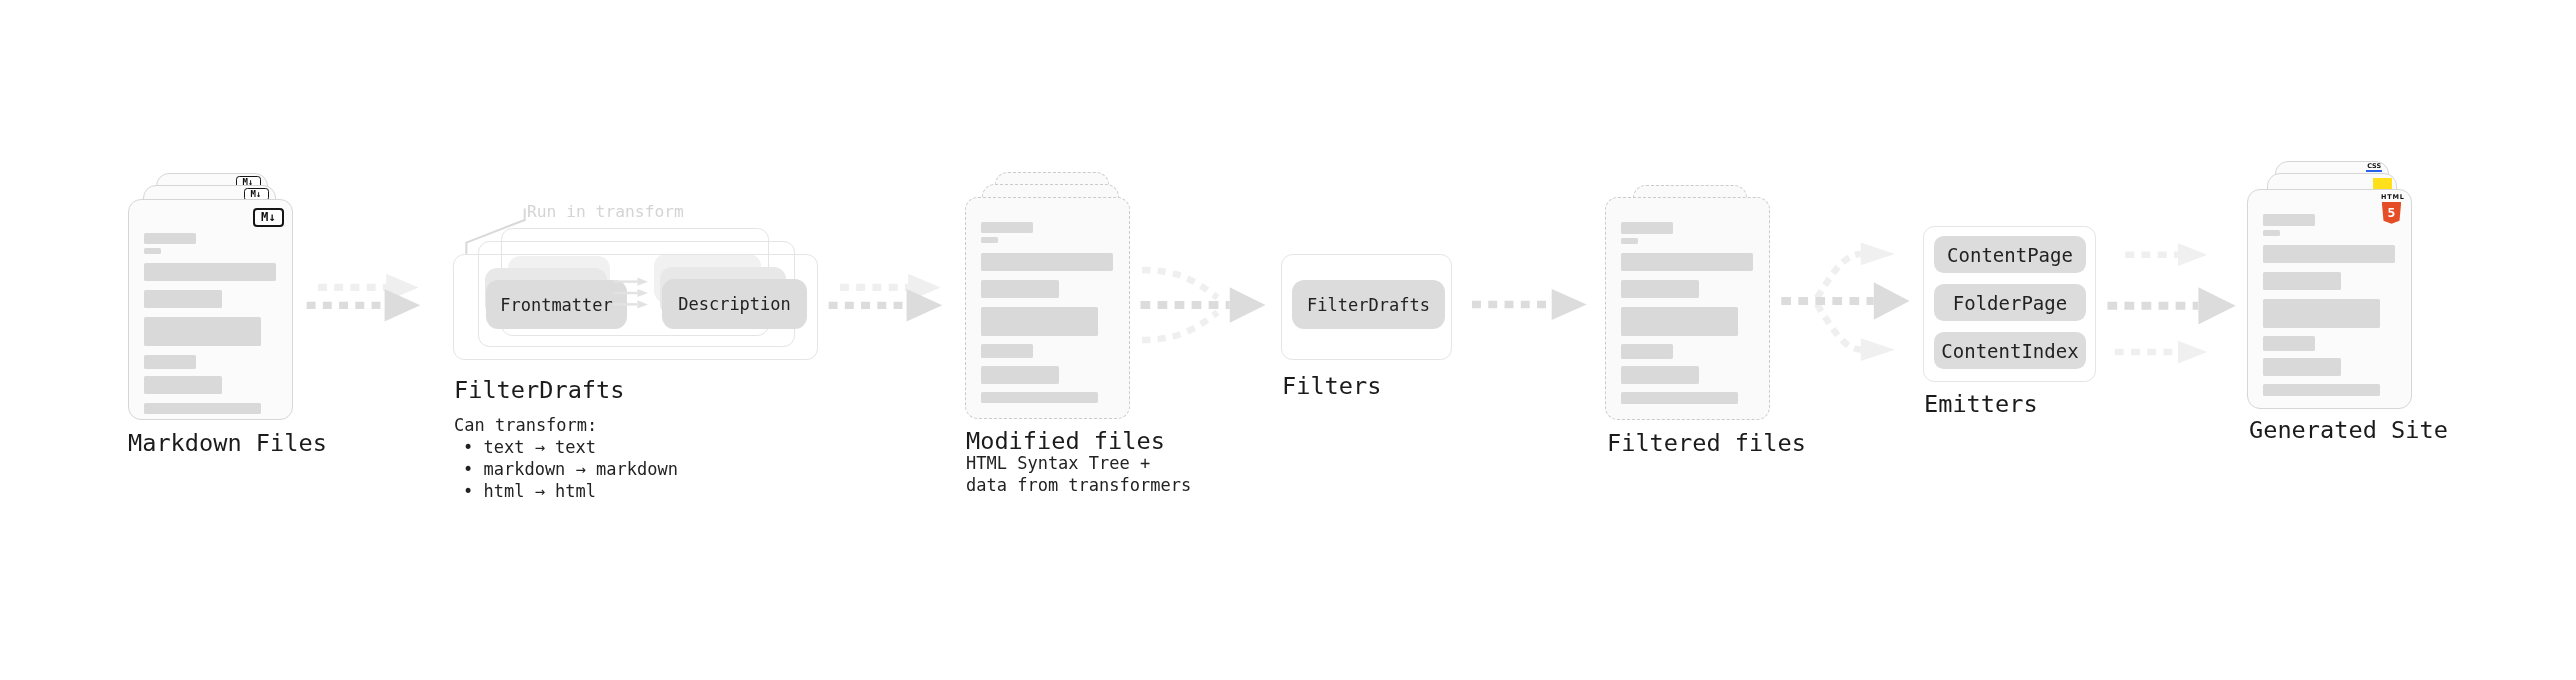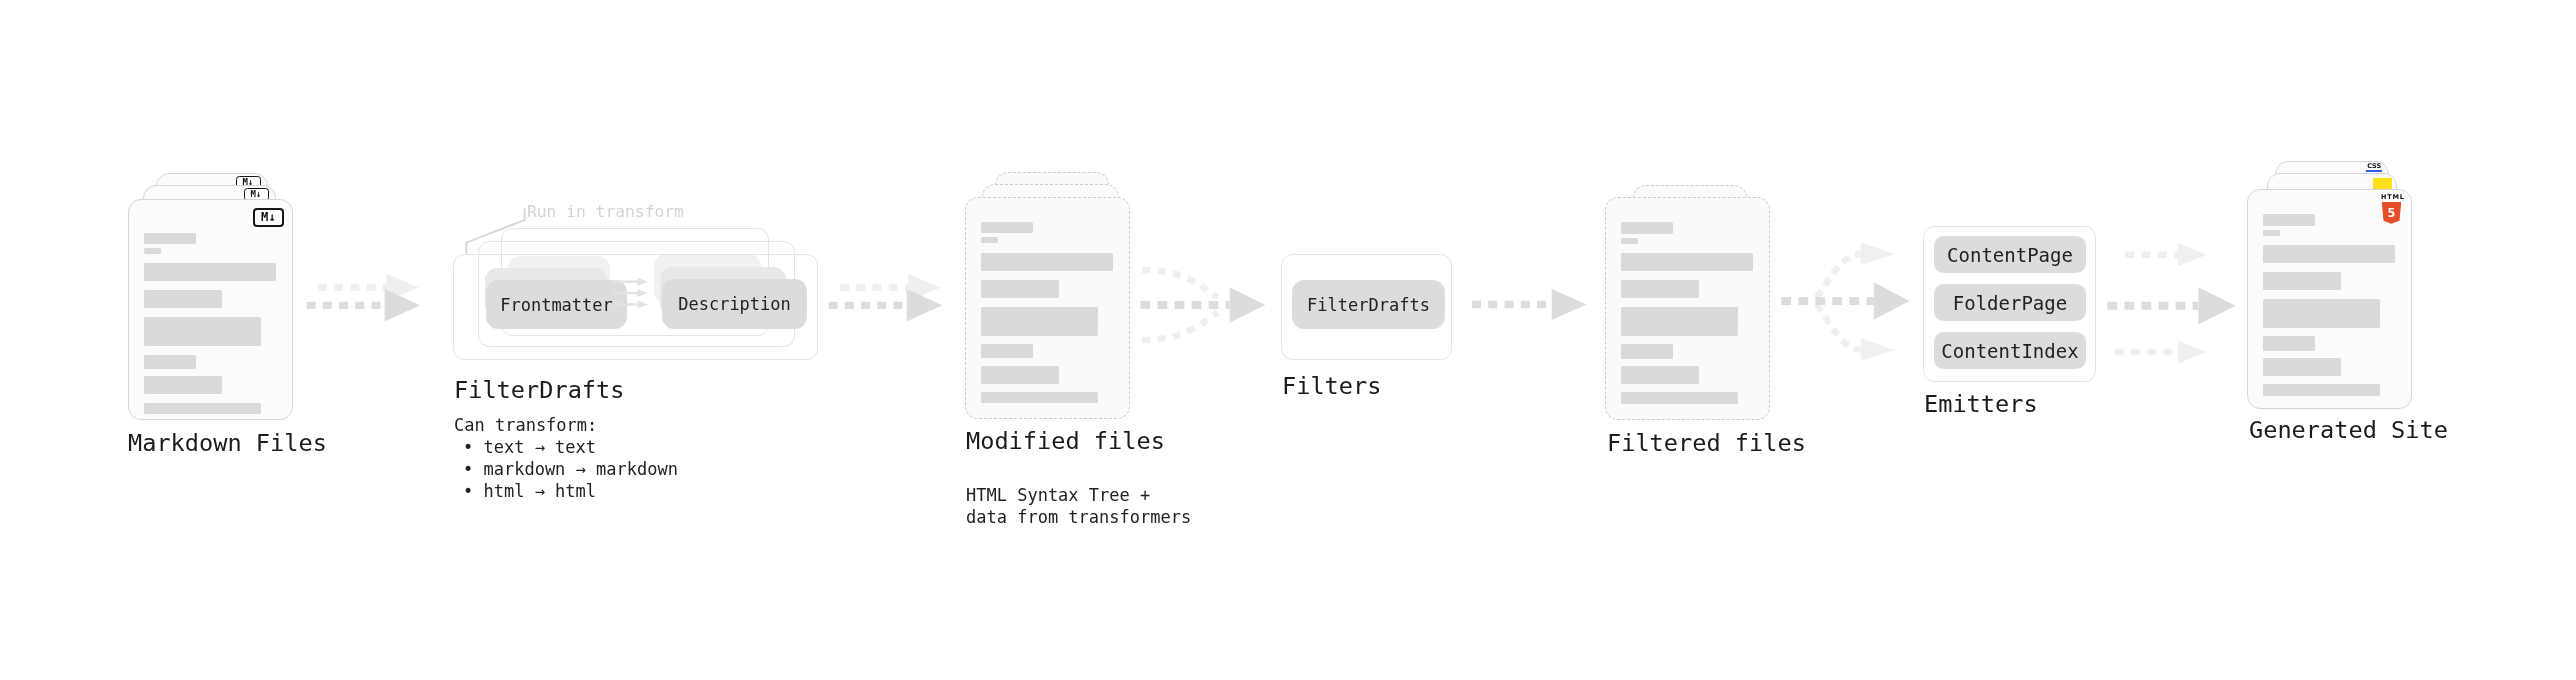--- a/index.html
+++ b/index.html
@@ -131,21 +131,21 @@
         <div class="bar" style="width: 13%; height: 5.7px; margin-top: 4.1px;"></div>
         <div class="bar" style="width: 100%; height: 18px; margin-top: 9.8px;"></div>
         <div class="bar" style="width: 59%; height: 18px; margin-top: 9px;"></div>
         <div class="bar" style="width: 89%; height: 29px; margin-top: 9px;"></div>
         <div class="bar" style="width: 39%; height: 14.6px; margin-top: 8.1px;"></div>
         <div class="bar" style="width: 59%; height: 18px; margin-top: 7.3px;"></div>
         <div class="bar" style="width: 89%; height: 11.4px; margin-top: 8.1px;"></div>
       </div>
   </div>
   <div class="stage-title" style="left:966px;top:427px">Modified files</div>
-  <div class="note" style="left:966px;top:484px">
+  <div class="note" style="left:966px;top:452px">
     <div>HTML Syntax Tree +</div>
     <div>data from transformers</div>
   </div>
 
   <svg class="abs" style="left:1134px;top:256px" width="142" height="98" viewBox="0 0 175 120">
     <path d="M10 17 C55 17, 75 30, 103 51" stroke="#efefef" stroke-width="8" stroke-dasharray="10 9" fill="none"></path>
     <path d="M10 103 C55 103, 75 90, 103 69" stroke="#efefef" stroke-width="8" stroke-dasharray="10 9" fill="none"></path>
     <path d="M8 60 H118" stroke="#dcdcdc" stroke-width="10" stroke-dasharray="12 9" fill="none"></path>
     <polygon points="118,38 162,60 118,82" fill="#dcdcdc"></polygon>
   </svg>

